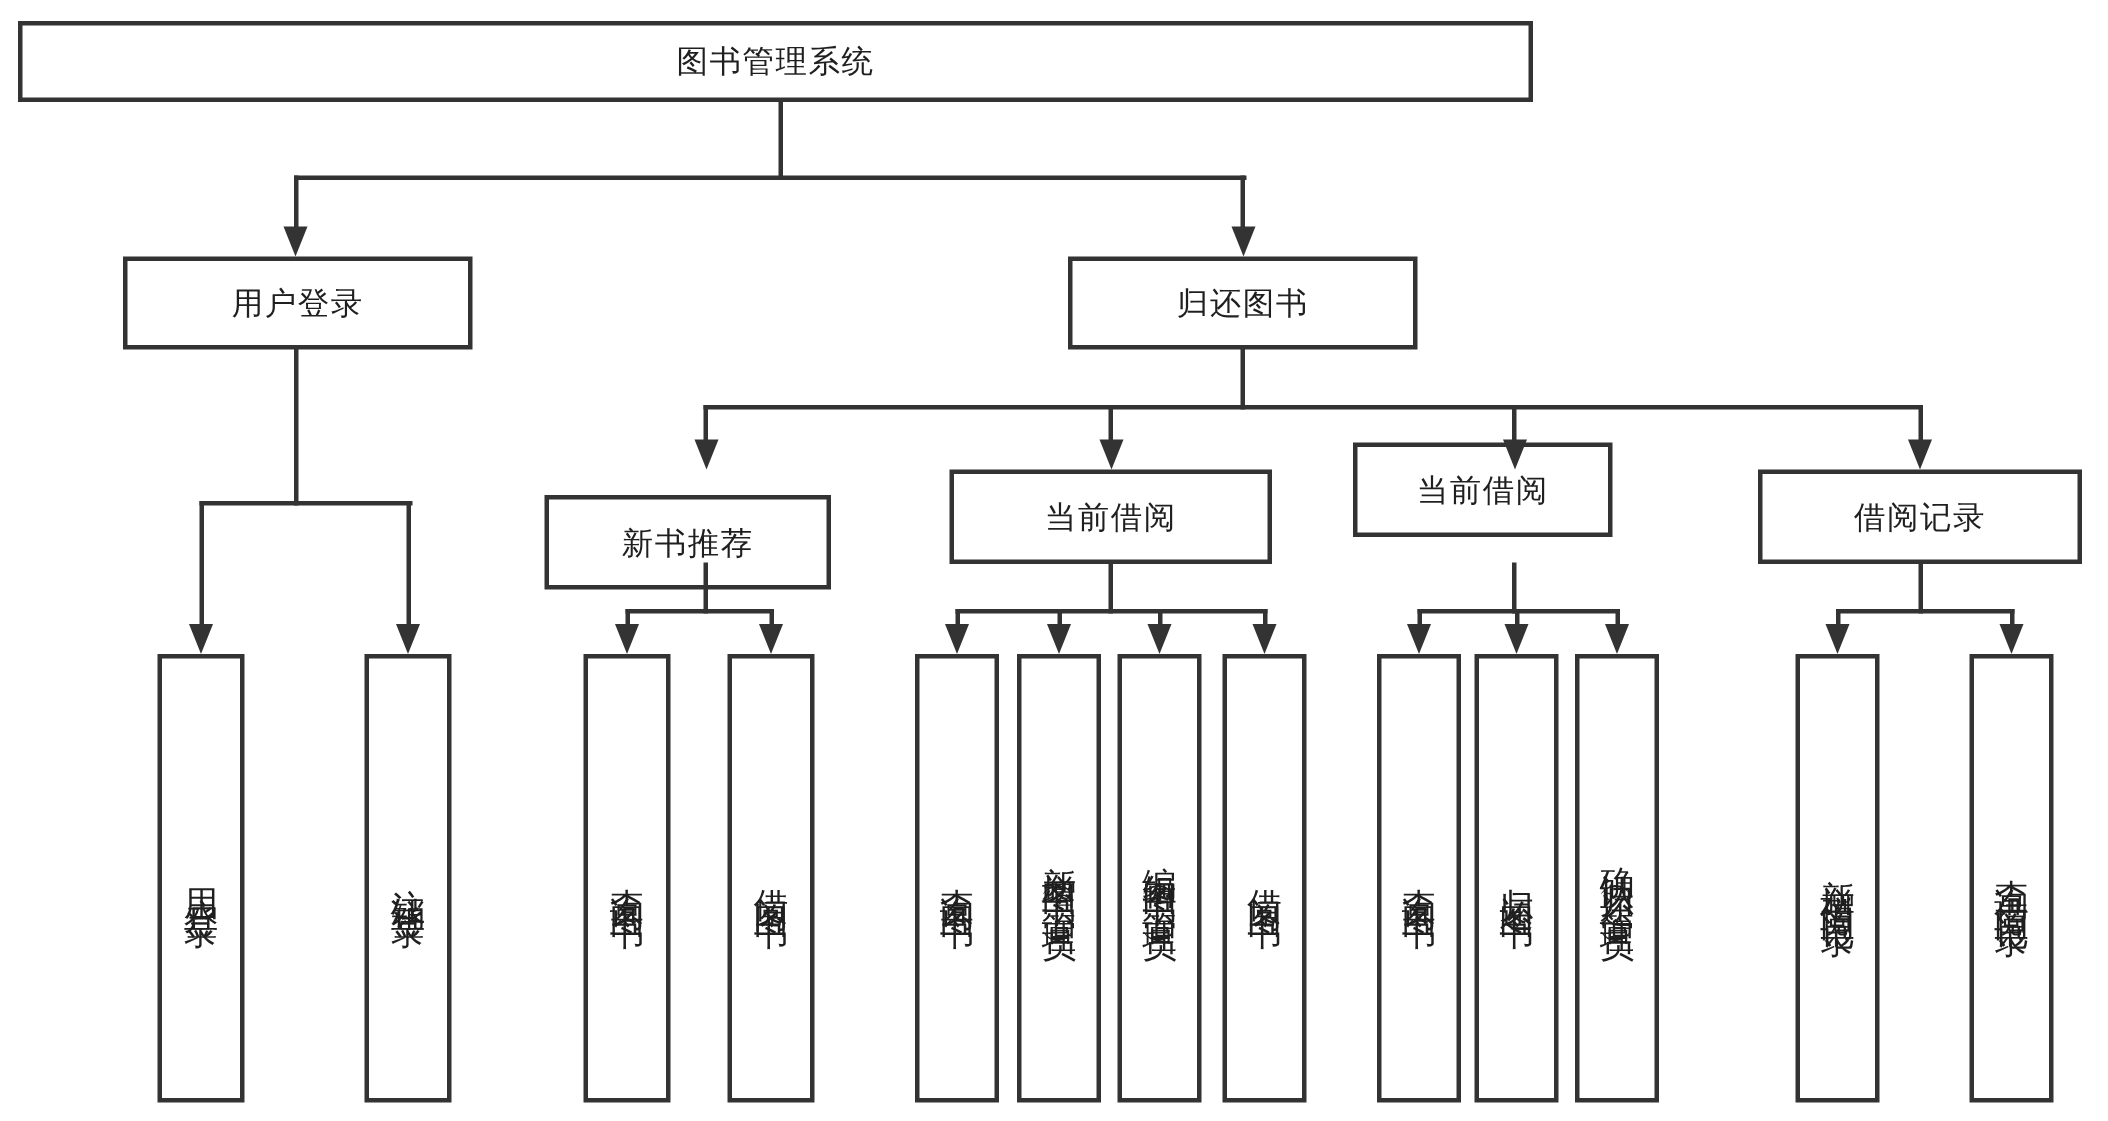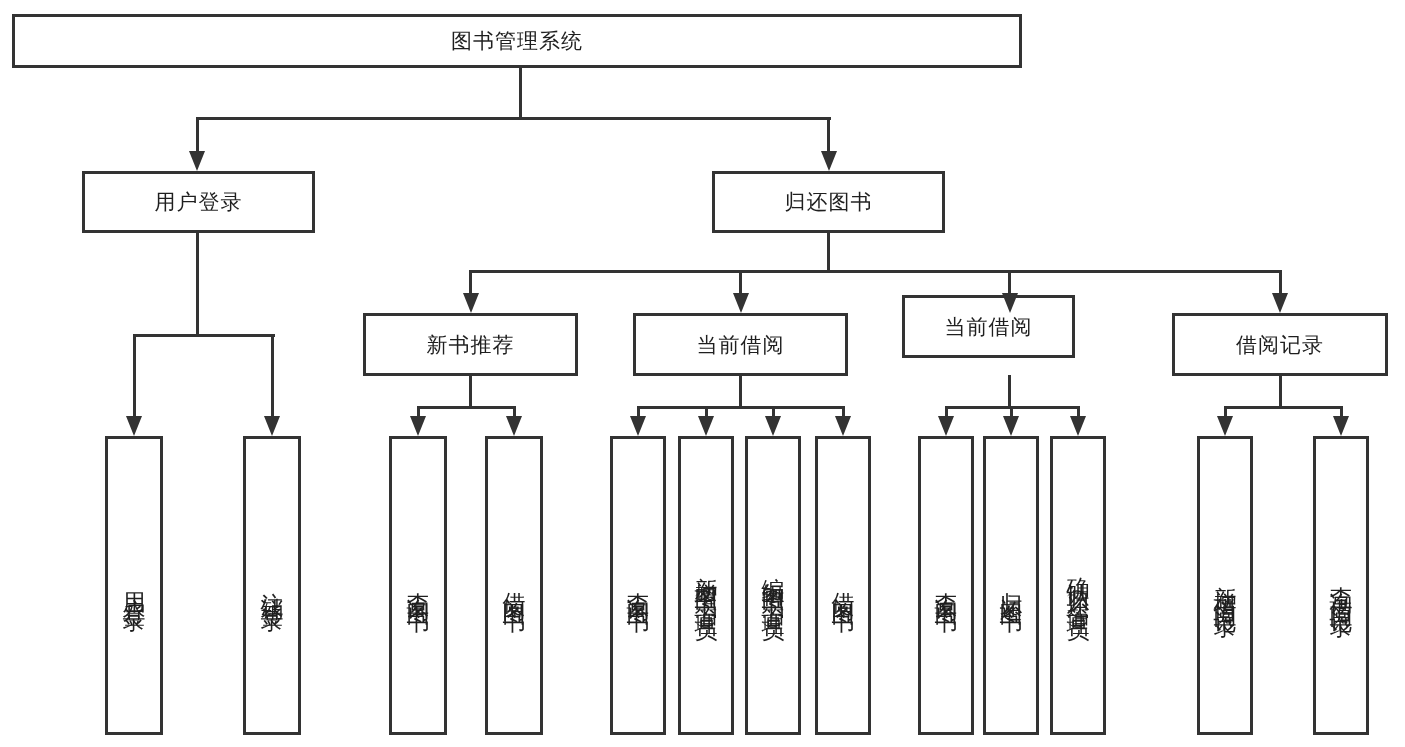--- a/index.html
+++ b/index.html
@@ -63,21 +63,21 @@
 </head>
 <body>
 
 <div id="stage">
 
   <div class="hbox" style="left:12px; top:14px; width:1010px; height:54px;">图书管理系统</div>
 
   <div class="hbox" style="left:82px; top:171px; width:233px; height:62px;">用户登录</div>
   <div class="hbox" style="left:712px; top:171px; width:233px; height:62px;">归还图书</div>
 
-  <div class="hbox" style="left:363px; top:313px; width:215px; height:63px;">新书推荐</div>
+  <div class="hbox" style="left:363px; top:330px; width:191px; height:63px;">新书推荐</div>
   <div class="hbox" style="left:633px; top:313px; width:215px; height:63px;">当前借阅</div>
   <div class="hbox" style="left:902px; top:295px; width:173px; height:63px;">当前借阅</div>
   <div class="hbox" style="left:1172px; top:313px; width:216px; height:63px;">借阅记录</div>
 
   <div class="vbox" style="left:105px; width:58px;">
     <span class="vtext">用户登录</span>
   </div>
   <div class="vbox" style="left:243px; width:58px;">
     <span class="vtext">注销登录</span>
   </div>

